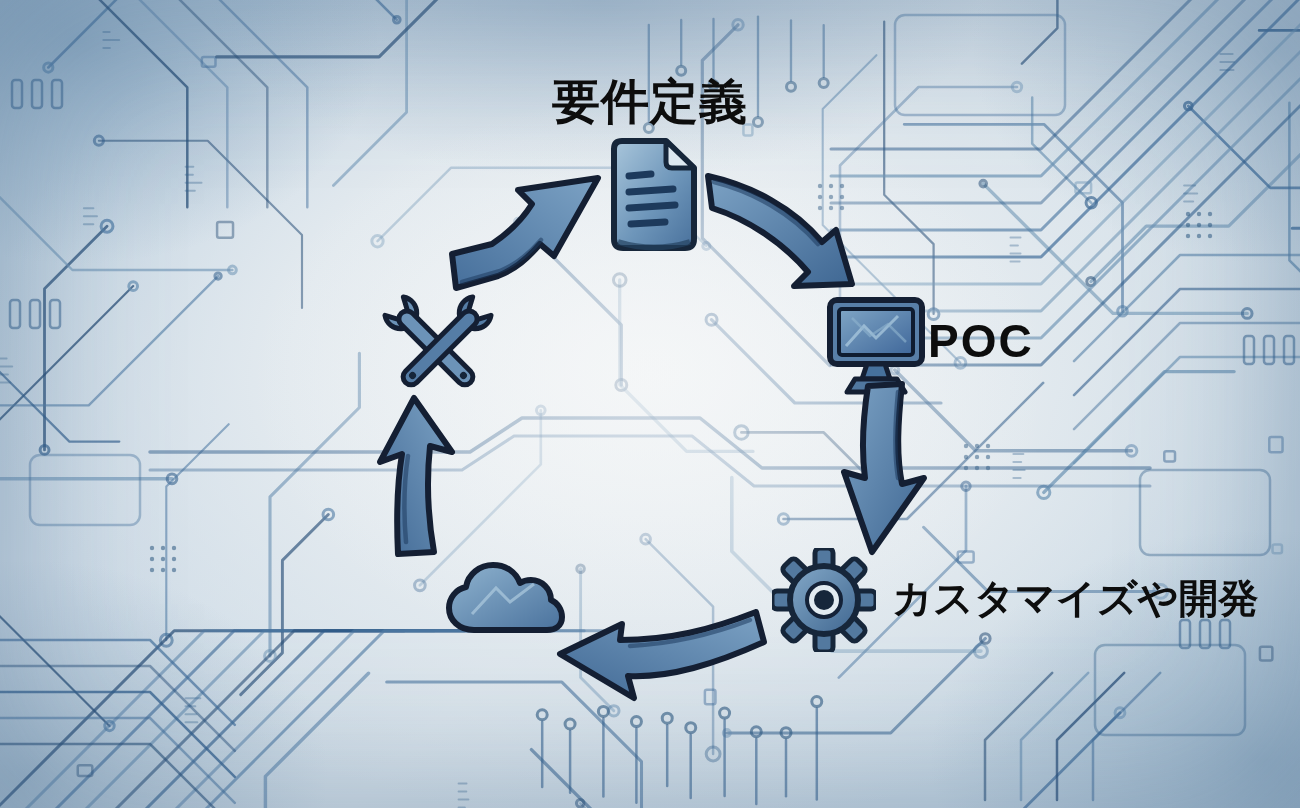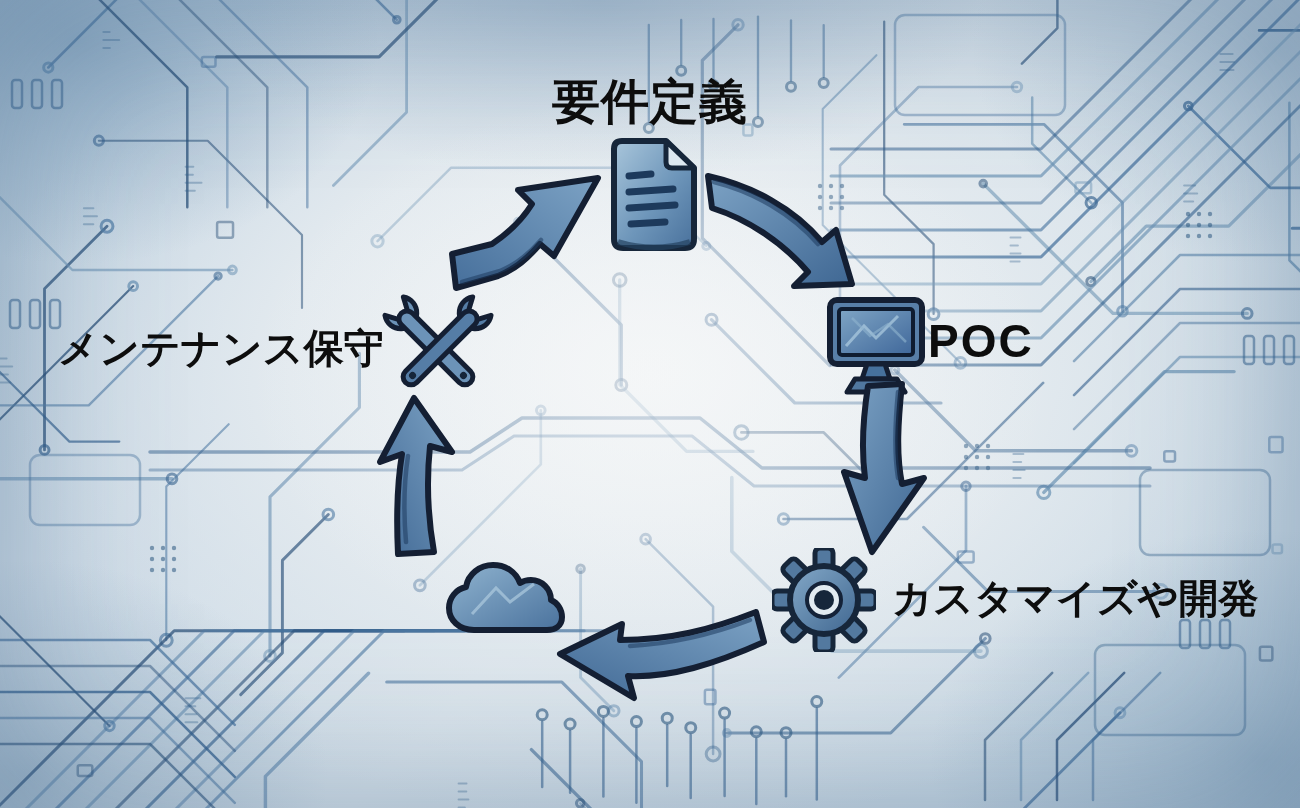--- a/index.html
+++ b/index.html
@@ -328,21 +328,20 @@
       <polyline points="103.3,48.1 109.9,48.1" fill="none" stroke="#33608c" stroke-width="2" opacity="0.35" stroke-linecap="round" stroke-linejoin="round"></polyline>
     </svg>
   <div class="center-glow"></div>
   <div class="vignette"></div>
 
   <div class="layer-diagram">
 
     <div class="label l-req">要件定義</div>
     <div class="label l-dev">カスタマイズや開発</div>
     <div class="label l-poc">POC</div>
-    <div class="label l-mnt">メンテナンス保守</div>
 
     <div class="node-icon i-doc">
       <svg width="96" height="118" viewBox="0 0 96 118">
         <defs>
             <linearGradient id="gdoc" x1="0" y1="0" x2="1" y2="1">
           <stop offset="0" stop-color="#a9c6db"></stop>
               <stop offset="0.55" stop-color="#6e96ba"></stop>
               <stop offset="1" stop-color="#49719c"></stop>
         </linearGradient>
           </defs>

